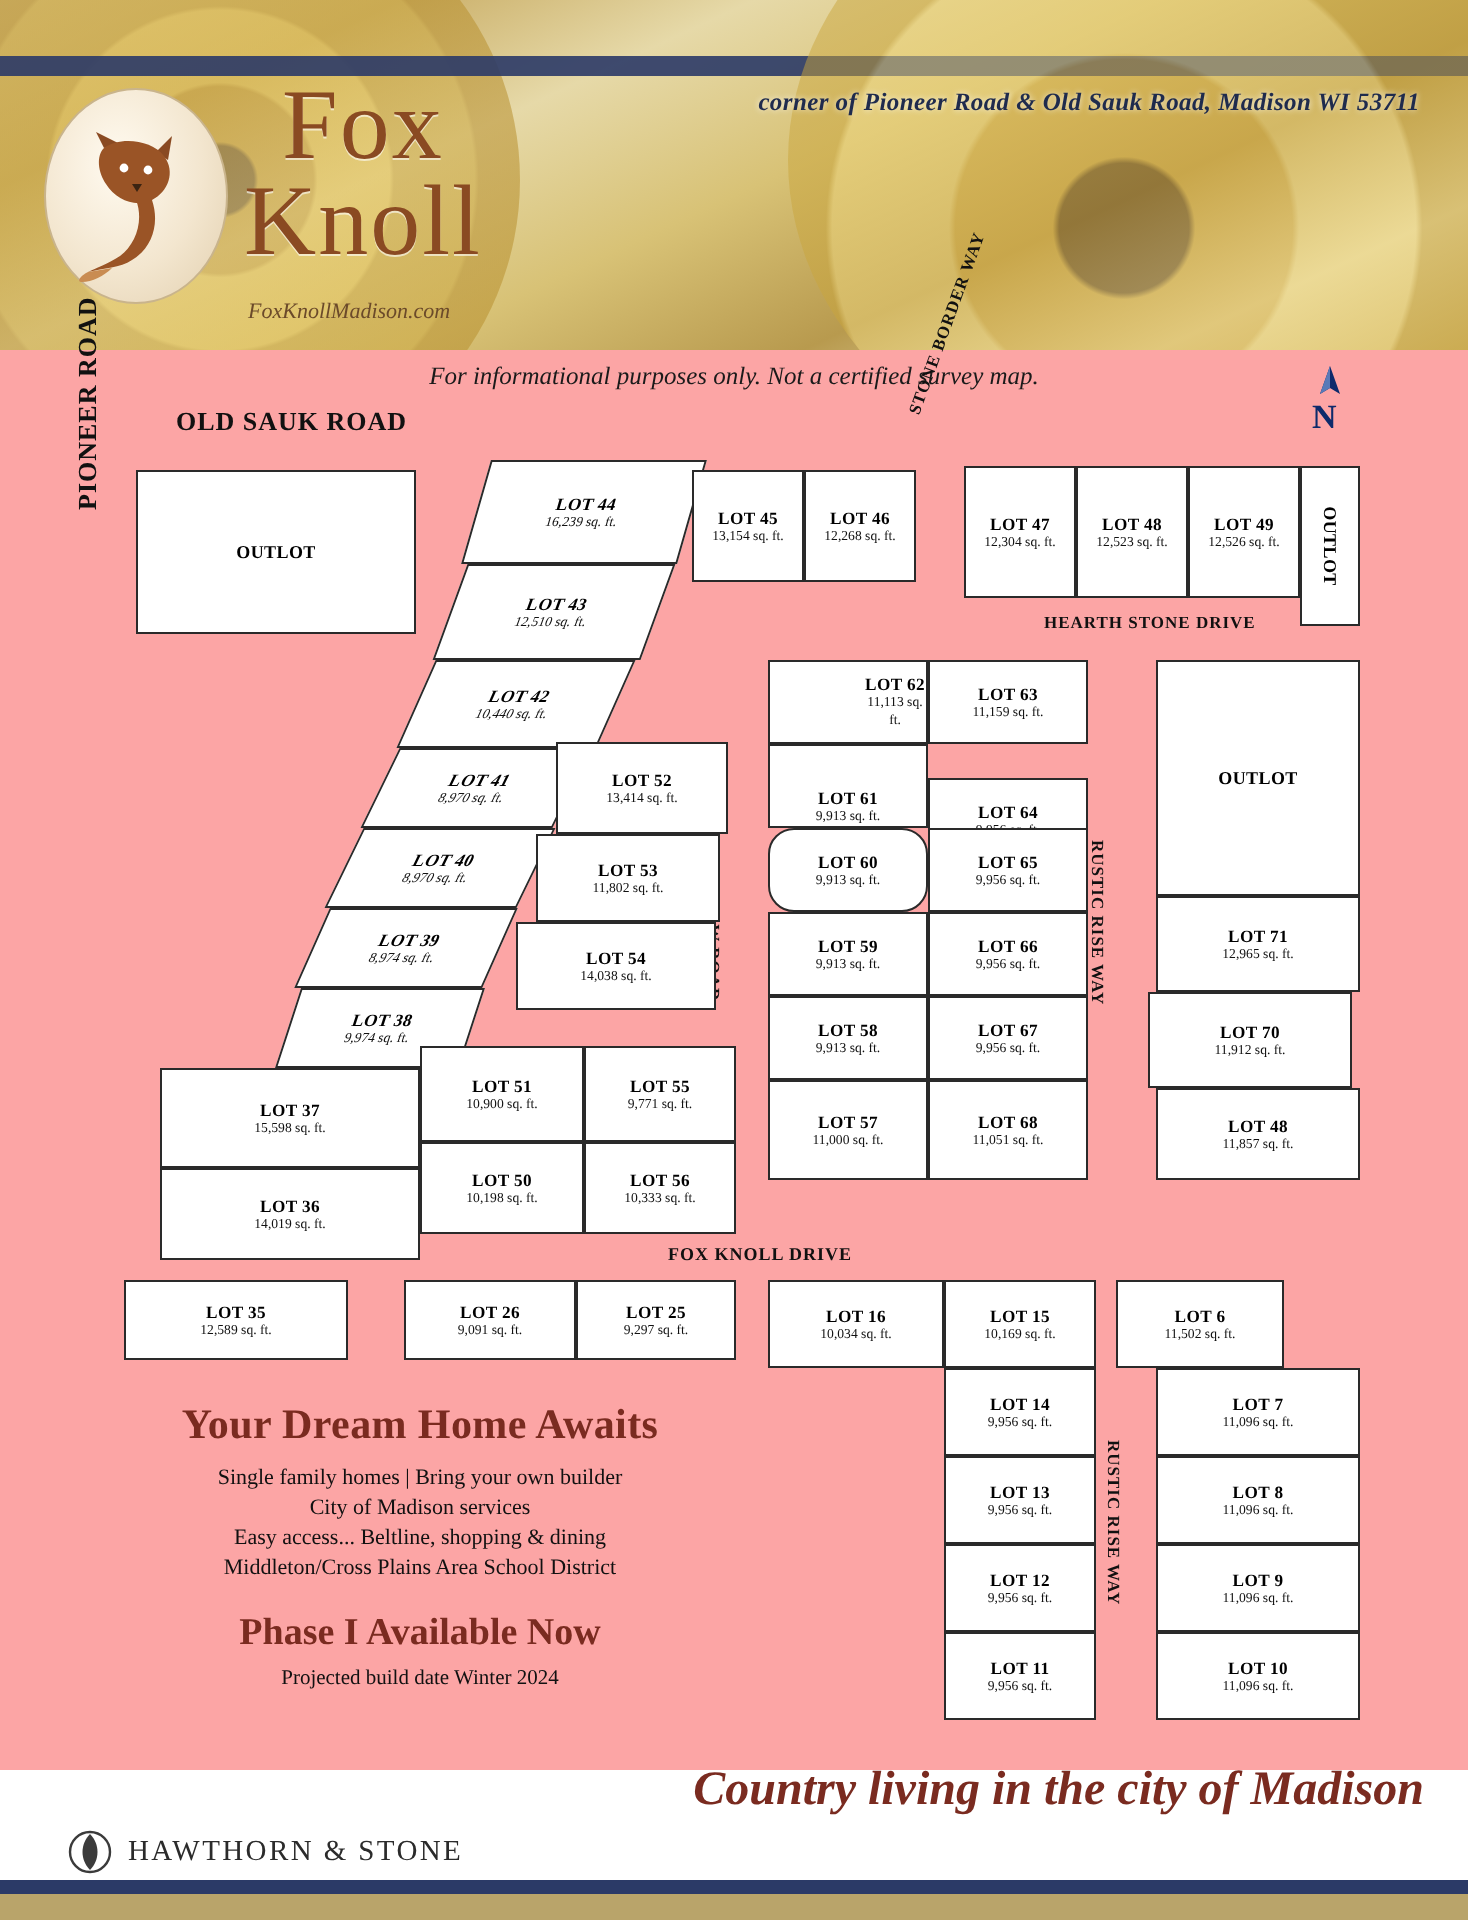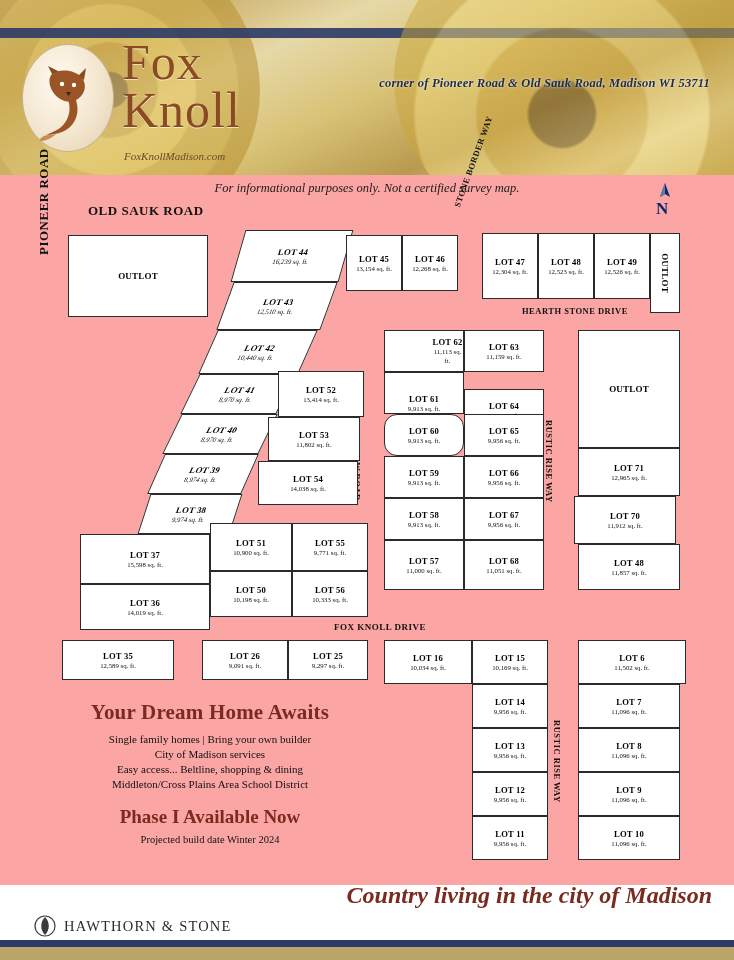--- a/index.html
+++ b/index.html
@@ -30,35 +30,35 @@
   }
   .hdr-band {
     position:absolute; left:0; top:28px; width:734px; height:10px;
     background:#2b3a67; opacity:.9;
   }
   .hdr-addr {
     position:absolute; right:24px; top:44px;
     font-style:italic; font-weight:bold; font-size:12.5px; color:#1f2b4d;
     letter-spacing:.2px; text-shadow:0 0 3px rgba(255,255,255,.8);
     z-index:5;
-    margin-top:32px;
   }
   .logo-wrap{ position:absolute; left:22px; top:38px; z-index:6; }
   .logo-oval{
     position:absolute; left:0; top:6px; width:92px; height:108px;
     border-radius:50%/50%;
     background:radial-gradient(ellipse at 40% 35%, #fffaf0 0%, #f3e6cf 55%, #e2cfae 100%);
     border:1px solid #c9b48c;
   }
   .logo-fox{ position:absolute; left:16px; top:26px; }
   .logo-text{
     position:absolute; left:100px; top:0;
     font-size:50px; line-height:48px; color:#8a4a22; font-weight:normal;
     font-family:"Liberation Serif", serif; letter-spacing:1px;
     text-shadow:0 1px 0 rgba(255,255,255,.6);
+    text-align:center;
   }
   .logo-url{
     position:absolute; left:102px; top:112px;
     font-style:italic; font-size:11px; color:#6b4a2a;
   }
 
   
   .sheet { position:absolute; left:0; top:175px; width:734px; height:710px; background:#fca5a5; }
   .disclaimer{
     position:absolute; left:0; top:6px; width:734px; text-align:center;
@@ -351,21 +351,21 @@
   </div>
   <div class="lot" style="left:472px; top:597px; width:76px; height:44px;">
     <div class="t">LOT 12</div>
     <div class="s">9,956 sq. ft.</div>
   </div>
   <div class="lot" style="left:472px; top:641px; width:76px; height:44px;text-align:center;">
     <div class="t">LOT 11</div>
     <div class="s">9,956 sq. ft.</div>
   </div>
 
-  <div class="lot" style="left:578px; top:465px; width:108px; height:44px;">
+  <div class="lot" style="left:558px; top:465px; width:84px; height:44px;">
     <div class="t">LOT 6</div>
     <div class="s">11,502 sq. ft.</div>
   </div>
   <div class="lot" style="left:578px; top:509px; width:102px; height:44px;">
     <div class="t">LOT 7</div>
     <div class="s">11,096 sq. ft.</div>
   </div>
   <div class="lot" style="left:578px; top:553px; width:102px; height:44px;">
     <div class="t">LOT 8</div>
     <div class="s">11,096 sq. ft.</div>

